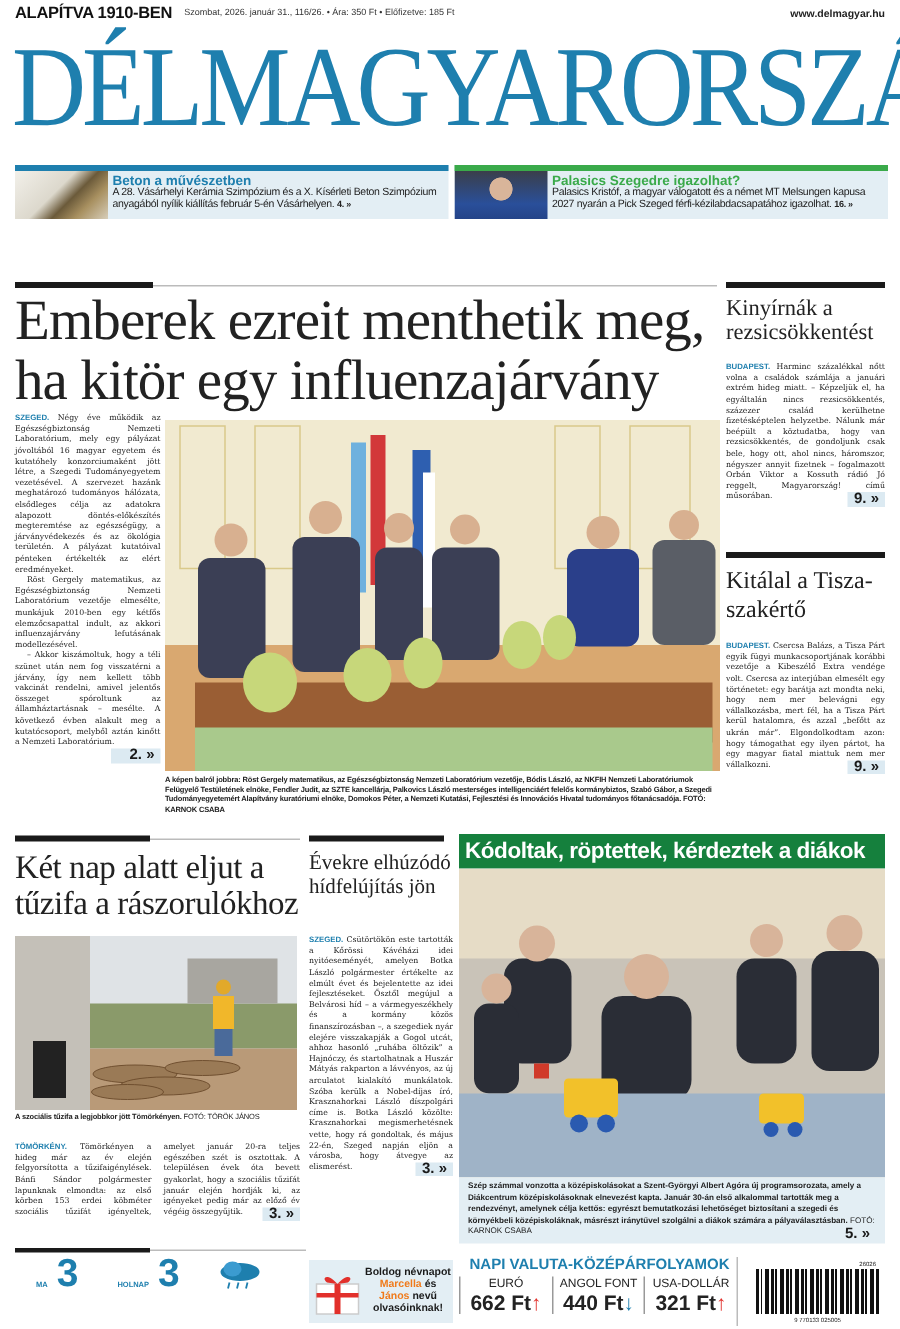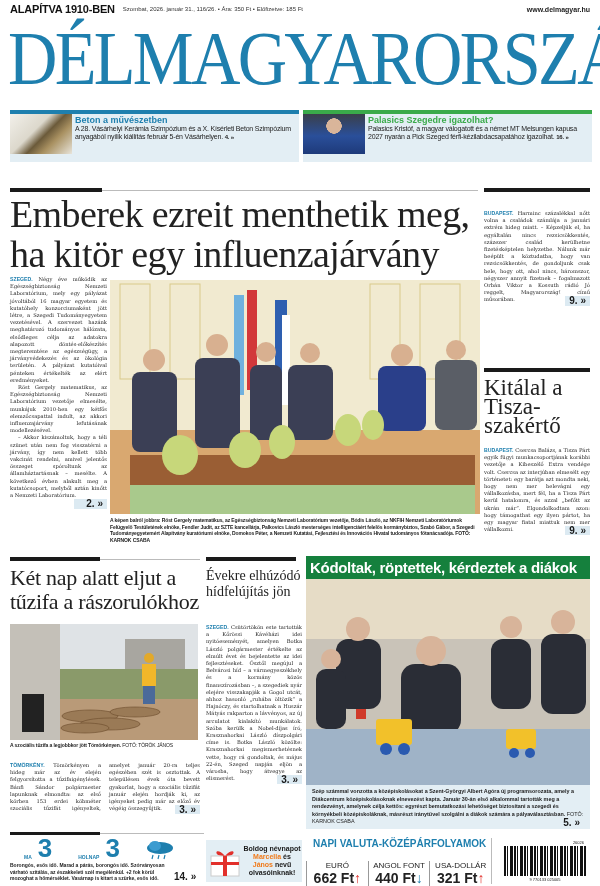--- a/index.html
+++ b/index.html
@@ -4,21 +4,21 @@
 <style>
 *{box-sizing:border-box;margin:0;padding:0}
 body{width:600px;height:886px;background:#fff;overflow:hidden;font-family:"Liberation Sans",sans-serif;color:#1a1a1a;position:relative}
 .abs{position:absolute}
 .top-bar{left:10px;top:2px;width:580px;height:14px;display:flex;align-items:center}
 .founded{font-weight:bold;font-size:11px;letter-spacing:-0.2px;color:#111}
 .dateline{font-size:6px;margin-left:8px;color:#333}
 .site{margin-left:auto;font-size:7px;font-weight:bold;color:#222}
 .masthead{left:8px;top:16px;width:586px;height:84px;font-family:"Liberation Serif",serif;color:#1e7fae;font-size:76px;line-height:84px;letter-spacing:-3px;text-align:center;transform:scaleX(0.9);transform-origin:left;white-space:nowrap;width:652px}
 .teasers{left:10px;top:110px;width:582px;height:44px;display:flex;gap:4px}
-.teaser{flex:1;height:52px;background:#e3eef4;border-top:4px solid #1e7fae;display:flex;overflow:hidden}
+.teaser{flex:1;height:36px;background:#e3eef4;border-top:4px solid #1e7fae;display:flex;overflow:hidden}
 .teaser.green{border-top-color:#3aaa4a}
 .teaser-img{width:62px;height:40px;flex-shrink:0}
 .teaser-body{padding:1px 3px;font-family:"Liberation Sans",sans-serif}
 .teaser-title{font-size:9px;font-weight:bold;color:#1e7fae;line-height:10px;white-space:nowrap}
 .teaser.green .teaser-title{color:#3aaa4a}
 .teaser-text{font-size:7px;line-height:7.6px;color:#222;letter-spacing:-0.2px}
 .pref{font-weight:bold;font-size:6px}
 .rule-thick{height:4px;background:#1a1a1a}
 .rule-thin{height:1px;background:#bbb}
 .headline{left:10px;top:194px;width:468px;font-family:"Liberation Serif",serif;font-size:38px;line-height:40px;letter-spacing:-0.6px;color:#222}
@@ -121,31 +121,32 @@
         <ellipse cx="135" cy="170" rx="16" ry="18"></ellipse>
         <ellipse cx="172" cy="162" rx="13" ry="17"></ellipse>
         <ellipse cx="238" cy="150" rx="13" ry="16"></ellipse>
         <ellipse cx="263" cy="145" rx="11" ry="15"></ellipse>
       </g>
   </svg>
 </div>
 <div class="abs caption" style="left:110px;top:517px;width:370px">A képen balról jobbra: Röst Gergely matematikus, az Egészségbiztonság Nemzeti Laboratórium vezetője, Bódis László, az NKFIH Nemzeti Laboratóriumok Felügyelő Testületének elnöke, Fendler Judit, az SZTE kancellárja, Palkovics László mesterséges intelligenciáért felelős kormánybiztos, Szabó Gábor, a Szegedi Tudományegyetemért Alapítvány kuratóriumi elnöke, Domokos Péter, a Nemzeti Kutatási, Fejlesztési és Innovációs Hivatal tudományos főtanácsadója. FOTÓ: KARNOK CSABA</div>
 
 <div class="abs" style="left:484px;top:198px;width:106px">
+  <div class="side-title">Kinyírnák a rezsicsökkentést</div>
   <div class="col-text" style="margin-top:12px">
     <span class="loc">BUDAPEST.</span> <span>Harminc százalékkal nőtt volna a családok számlája a januári extrém hideg miatt. – Képzeljük el, ha egyáltalán nincs rezsicsökkentés, százezer család kerülhetne fizetésképtelen helyzetbe. Nálunk már beépült a köztudatba, hogy van rezsicsökkentés, de gondoljunk csak bele, hogy ott, ahol nincs, háromszor, négyszer annyit fizetnek – fogalmazott Orbán Viktor a Kossuth rádió Jó reggelt, Magyarország! című műsorában.</span> <span class="pageref">9. »</span>
   </div>
 </div>
 
 <div class="abs" style="left:484px;top:368px;width:106px">
     <div class="rule-thick"></div>
   </div>
 
 <div class="abs" style="left:484px;top:378px;width:106px">
-  <div class="side-title" style="font-size:23px;line-height:19px">Kitálal a Tisza-szakértő</div>
+  <div class="side-title" style="font-size:16px;line-height:19px">Kitálal a Tisza-szakértő</div>
   <div class="col-text" style="margin-top:12px">
     <span class="loc">BUDAPEST.</span> <span>Csercsa Balázs, a Tisza Párt egyik fügyi munkacsoportjának korábbi vezetője a Kibeszélő Extra vendége volt. Csercsa az interjúban elmesélt egy történetet: egy barátja azt mondta neki, hogy nem mer belevágni egy vállalkozásba, mert fél, ha a Tisza Párt kerül hatalomra, és azzal „befőtt az ukrán már”. Elgondolkodtam azon: hogy támogathat egy ilyen pártot, ha egy magyar fiatal miattuk nem mer vállalkozni.</span> <span class="pageref">9. »</span>
   </div>
 </div>
 
 <div class="abs" style="left:10px;top:557px;width:90px">
     <div class="rule-thick"></div>
   </div>
 <div class="abs" style="left:100px;top:559px;width:100px">
     <div class="rule-thin"></div>
@@ -242,44 +243,40 @@
     <svg width="32" height="20" viewBox="0 0 32 20" style="margin-left:18px">
       <ellipse cx="16" cy="8" rx="13" ry="6" fill="#1e7fae"></ellipse>
         <ellipse cx="11" cy="6" rx="6" ry="5" fill="#3b9bd0"></ellipse>
       <g stroke="#1e7fae" stroke-width="1.2">
           <line x1="9" y1="15" x2="8" y2="19"></line>
           <line x1="15" y1="15" x2="14" y2="19"></line>
           <line x1="21" y1="15" x2="20" y2="19"></line>
         </g>
     </svg>
   </div>
-  <div style="display:flex;gap:4px;margin-top:2px">
-    <div style="font-size:5px;line-height:6.5px;font-weight:bold;width:160px">Borongós, esős idő. Marad a párás, borongós idő. Szórványosan várható szitálás, az északkeleti szél megélénkül. +2 fok körül mozoghat a hőmérséklet. Vasárnap is kitart a szürke, esős idő.</div>
-    <span style="font-size:10px;font-weight:bold;align-self:flex-end">14. »</span>
-  </div>
 </div>
 
 <div class="abs" style="left:206px;top:840px;width:96px;height:42px;background:#e3eef4;display:flex;align-items:center">
   <svg width="34" height="34" viewBox="0 0 34 34" style="margin-left:2px">
     <rect x="3" y="12" width="28" height="20" fill="#fff" stroke="#ccc"></rect>
       <rect x="15" y="12" width="4" height="20" fill="#e2302b"></rect>
     <rect x="3" y="18" width="28" height="3" fill="#e2302b"></rect>
     <path d="M17 12 C10 4 6 8 10 11 Z M17 12 C24 4 28 8 24 11 Z" fill="#e2302b"></path>
   </svg>
   <div style="font-size:7px;line-height:8px;font-weight:bold;text-align:center;flex:1">
     <div>Boldog névnapot</div>
     <div><span style="color:#f07a1a">Marcella</span> <span>és</span></div>
     <div><span style="color:#f07a1a">János</span> <span>nevű</span></div>
     <div>olvasóinknak!</div>
   </div>
 </div>
 
 <div class="abs" style="left:306px;top:838px;width:186px;height:46px;border-right:1px solid #bbb">
   <div class="fx-title" style="margin-left:7px">NAPI VALUTA-KÖZÉPÁRFOLYAMOK</div>
-  <div style="display:flex;margin-top:12px">
+  <div style="display:flex;margin-top:2px">
     <div style="flex:1;border-left:1px solid #999">
       <div class="fx-cur">EURÓ</div>
       <div class="fx-val"><span>662 Ft</span><span class="up">↑</span></div>
     </div>
     <div style="flex:1;border-left:1px solid #999">
       <div class="fx-cur">ANGOL FONT</div>
       <div class="fx-val"><span>440 Ft</span><span class="down">↓</span></div>
     </div>
     <div style="flex:1;border-left:1px solid #999">
       <div class="fx-cur">USA-DOLLÁR</div>

